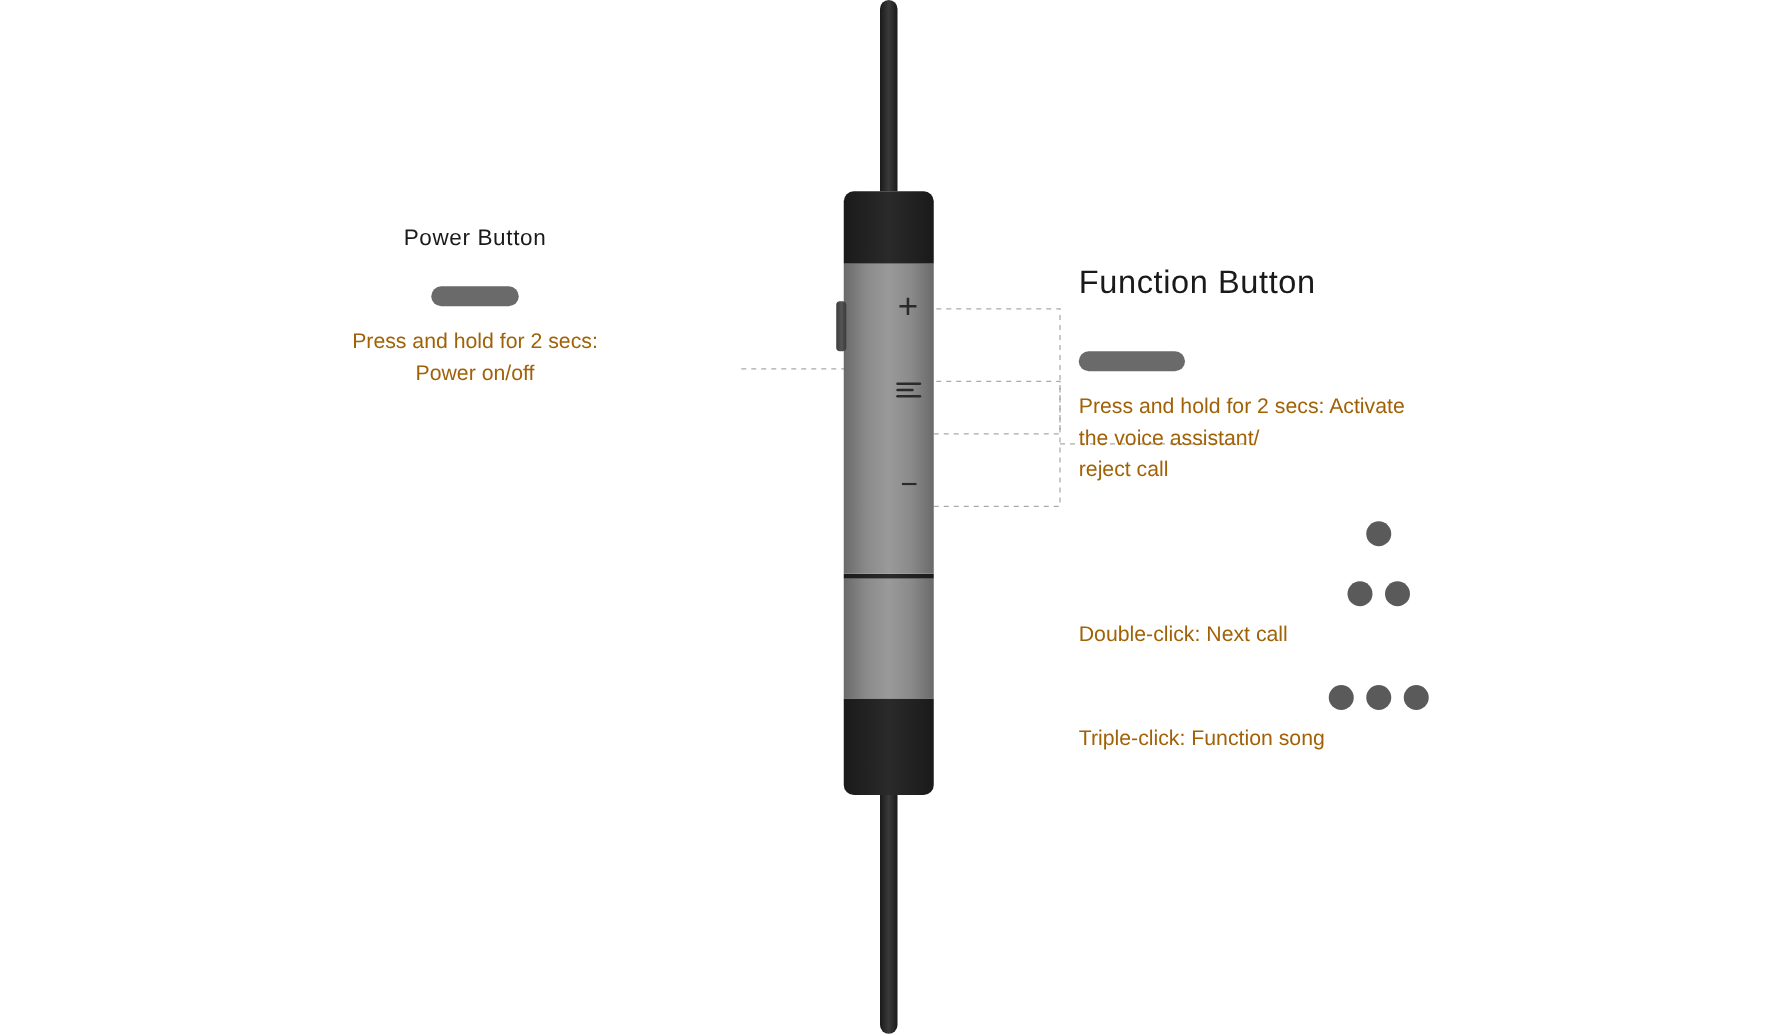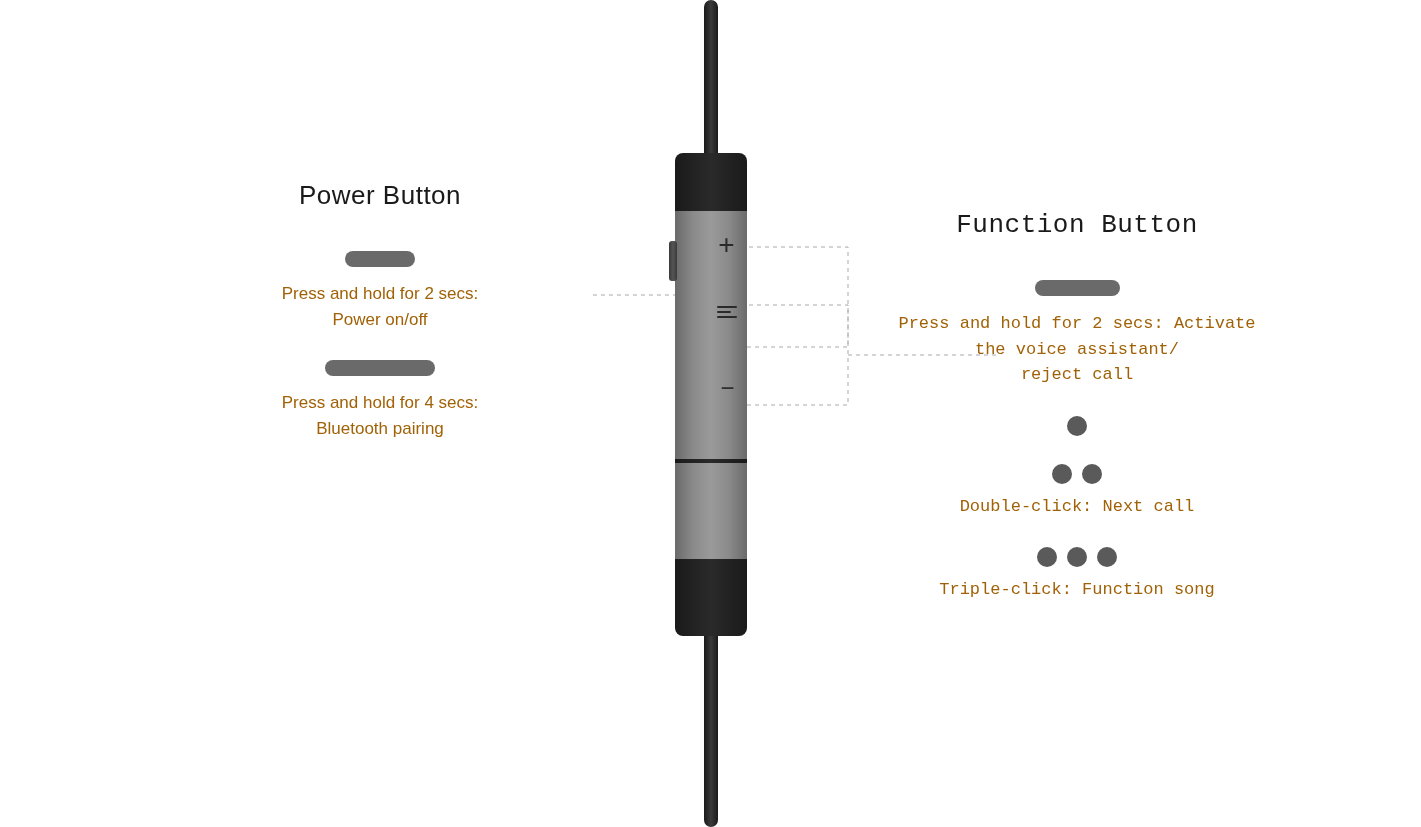--- a/index.html
+++ b/index.html
@@ -150,24 +150,24 @@
     
     .left-panel {
       position: absolute;
       left: 100px;
       top: 180px;
       width: 560px;
       text-align: center;
     }
 
     .power-button-title {
-      font-size: 26px;
+      font-size: 18px;
       font-weight: 500;
       color: #1a1a1a;
-      margin-bottom: 40px;
+      margin-bottom: 28px;
       letter-spacing: 0.5px;
     }
 
     .action-block {
       margin-bottom: 28px;
     }
 
     .indicator-bar {
       display: inline-block;
       height: 16px;
@@ -196,25 +196,23 @@
       width: 20px;
       height: 20px;
       border-radius: 50%;
       background: #5a5a5a;
       display: inline-block;
     }
 
     
     .right-panel {
       position: absolute;
-      right: 104px;
+      right: 78px;
       top: 210px;
       width: 480px;
-      text-align: center;
-      font-family: Liberation Mono, monospace;
     }
 
     .function-button-title {
       font-size: 26px;
       font-weight: 500;
       color: #1a1a1a;
       margin-bottom: 40px;
       letter-spacing: 0.5px;
     }
 
@@ -256,26 +254,20 @@
   <div class="left-panel">
     <div class="power-button-title">Power Button</div>
 
     <div class="action-block">
       <div>
         <span class="indicator-bar short"></span>
       </div>
       <div class="action-text">Press and hold for 2 secs:<br>Power on/off</div>
     </div>
 
-    <div class="action-block">
-      <div>
-        <span class="indicator-bar long"></span>
-      </div>
-      <div class="action-text">Press and hold for 4 secs:<br>Bluetooth pairing</div>
-    </div>
 
   </div>
 
   <div class="device-container">
     <div class="cable-top"></div>
     <div class="device-top-black"></div>
     <div class="device-main">
 
       <div class="power-button-strip"></div>
 

